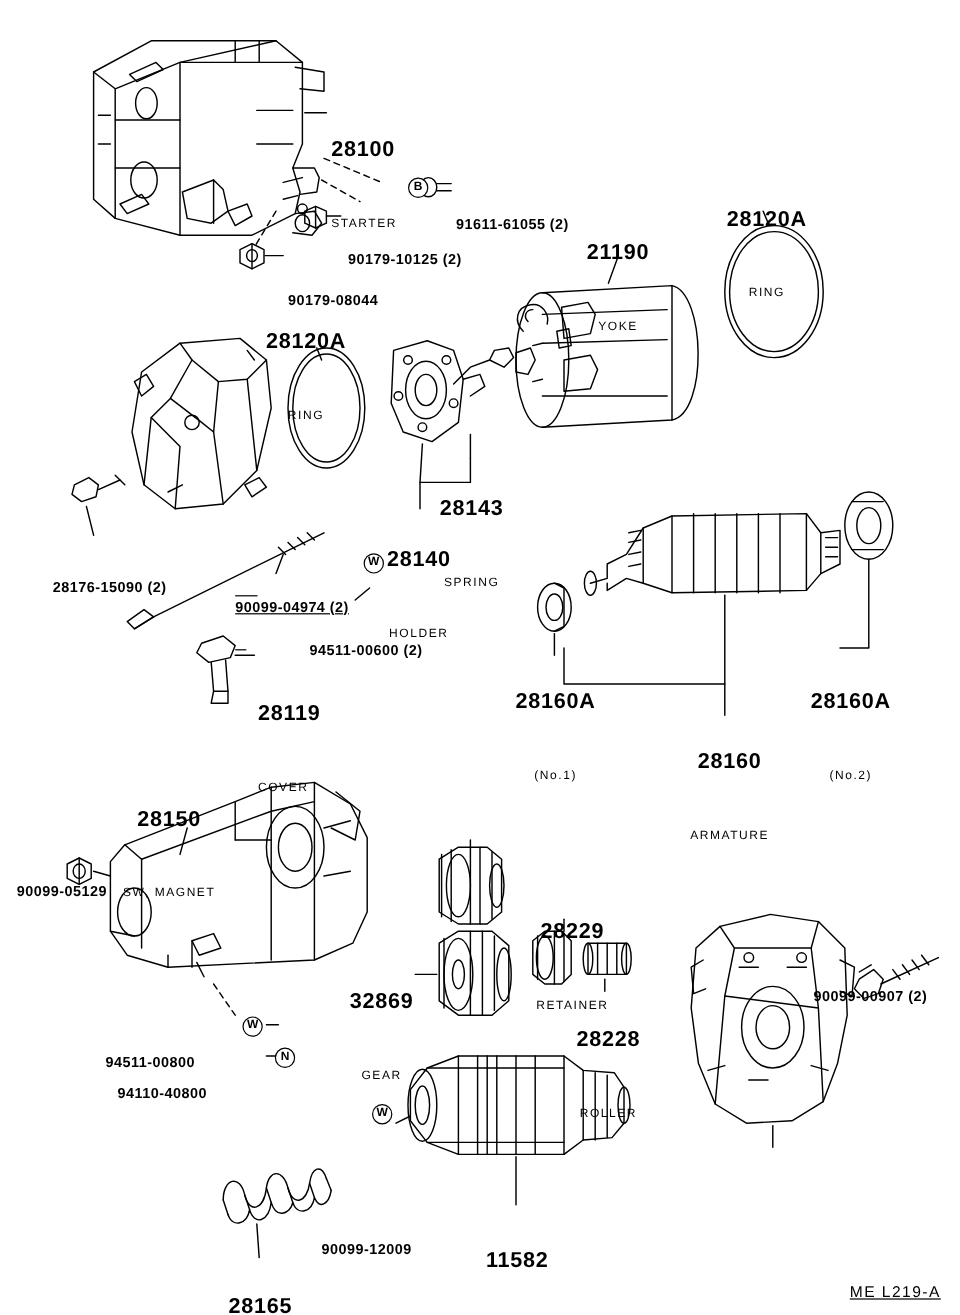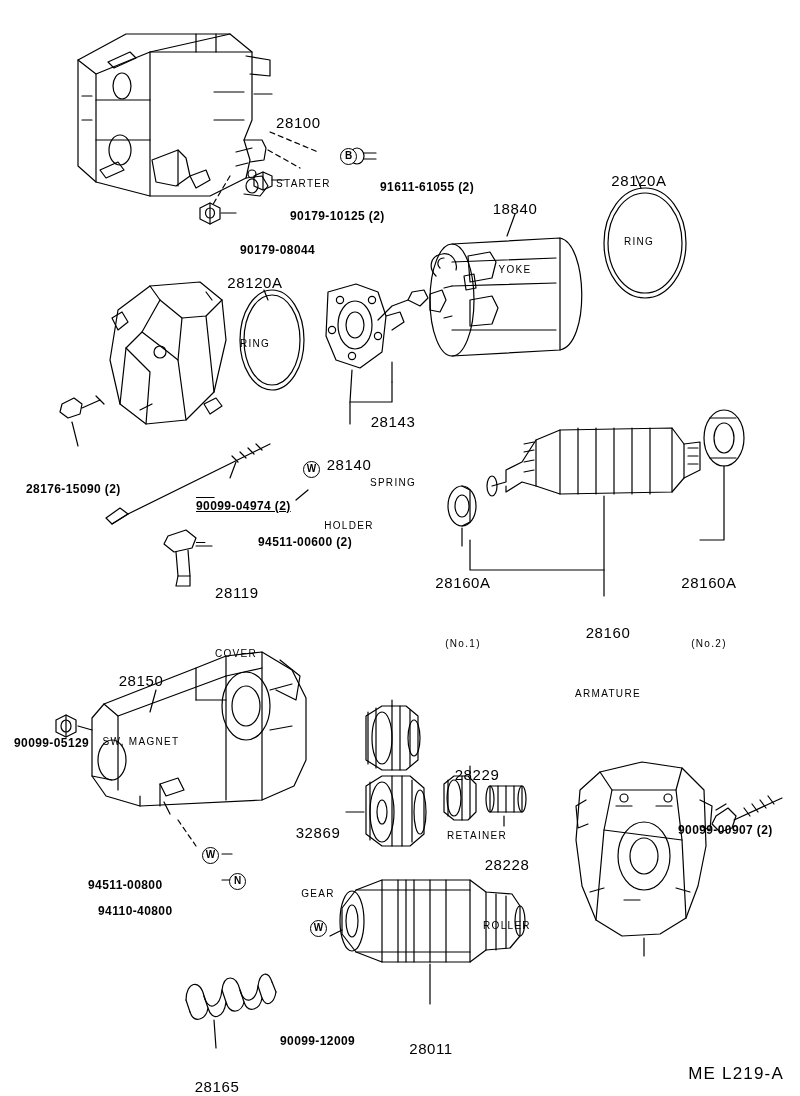--- a/index.html
+++ b/index.html
@@ -27,43 +27,44 @@
     height: 1096px;
   }
   .lbl {
     position: absolute;
     line-height: 1.02;
     white-space: pre;
     letter-spacing: 0.2px;
   }
   .lbl .pn {
     display: block;
-    font-size: 15px;
-    font-weight: 400;
+    font-size: 18px;
+    font-weight: 700;
     letter-spacing: 0.6px;
   }
   .lbl .nm {
     display: block;
     font-size: 10px;
     letter-spacing: 1.3px;
     margin-top: 16px;
   }
   .lbl.small .pn {
     font-size: 12px;
     font-weight: 600;
     letter-spacing: 0.4px;
   }
   .lbl.c { text-align: center; }
   .footer {
     position: absolute;
     right: 16px;
     bottom: 12px;
-    font-size: 17px;
+    font-size: 13px;
     letter-spacing: 1.2px;
     font-weight: 500;
+    text-decoration: underline;
   }
   .cbadge {
     position: absolute;
     width: 15px;
     height: 15px;
     border: 1.4px solid #000;
     border-radius: 50%;
     font-size: 10px;
     line-height: 13px;
     text-align: center;
@@ -373,21 +374,21 @@
 
   <div class="lbl small" style="left:290px; top:177px;text-align:right;">
     <span class="pn">90179-10125 (2)</span>
   </div>
 
   <div class="lbl small" style="left:240px; top:211px;">
     <span class="pn">90179-08044</span>
   </div>
 
   <div class="lbl c" style="left:472px; top:168px; width:86px;">
-    <span class="pn">18840</span>
+    <span class="pn">21190</span>
     <span class="nm">YOKE</span>
   </div>
 
   <div class="lbl c" style="left:596px; top:140px; width:86px;">
     <span class="pn">28120A</span>
     <span class="nm">RING</span>
   </div>
 
 
   <div class="lbl c" style="left:212px; top:242px; width:86px;">
@@ -398,21 +399,21 @@
   <div class="lbl c" style="left:350px; top:381px; width:86px;">
     <span class="pn">28143</span>
     <span class="nm">SPRING</span>
   </div>
 
   <div class="lbl c" style="left:306px; top:424px; width:86px;">
     <span class="pn">28140</span>
     <span class="nm">HOLDER</span>
   </div>
 
-  <div class="lbl small" style="left:26px; top:450px;">
+  <div class="lbl small" style="left:44px; top:450px;">
     <span class="pn">28176-15090 (2)</span>
   </div>
 
   <div class="lbl small" style="left:196px; top:467px;text-decoration:underline;">
     <span class="pn">90099-04974 (2)</span>
   </div>
 
   <div class="cbadge" style="left:303px; top:461px;">W</div>
   <div class="lbl small" style="left:258px; top:503px;">
     <span class="pn">94511-00600 (2)</span>
@@ -472,26 +473,26 @@
     <span class="pn">94110-40800</span>
   </div>
   <div class="cbadge" style="left:229px; top:873px;">N</div>
 
   <div class="lbl small" style="left:678px; top:791px;">
     <span class="pn">90099-00907 (2)</span>
   </div>
 
 
   <div class="lbl c" style="left:386px; top:1008px; width:90px;">
-    <span class="pn">28011</span>
+    <span class="pn">11582</span>
     <span class="nm">CLUTCH</span>
   </div>
 
   <div class="cbadge" style="left:310px; top:920px;">W</div>
-  <div class="lbl small" style="left:280px; top:1002px;">
+  <div class="lbl small" style="left:268px; top:1002px;">
     <span class="pn">90099-12009</span>
   </div>
 
   <div class="lbl c" style="left:174px; top:1046px; width:86px;">
     <span class="pn">28165</span>
     
   </div>
 
   <div class="footer">ME L219-A</div>
 

